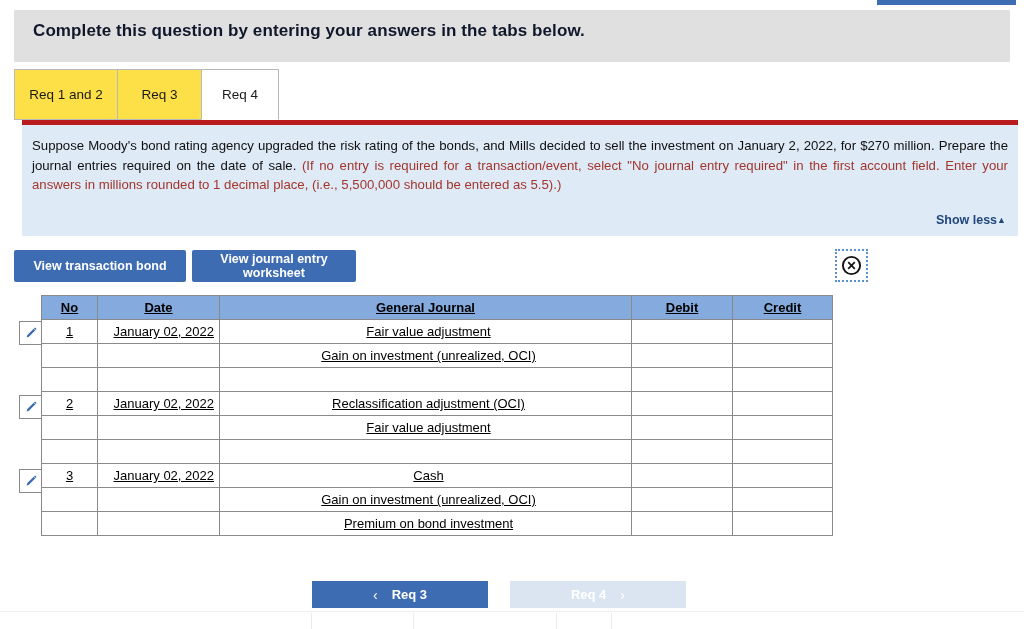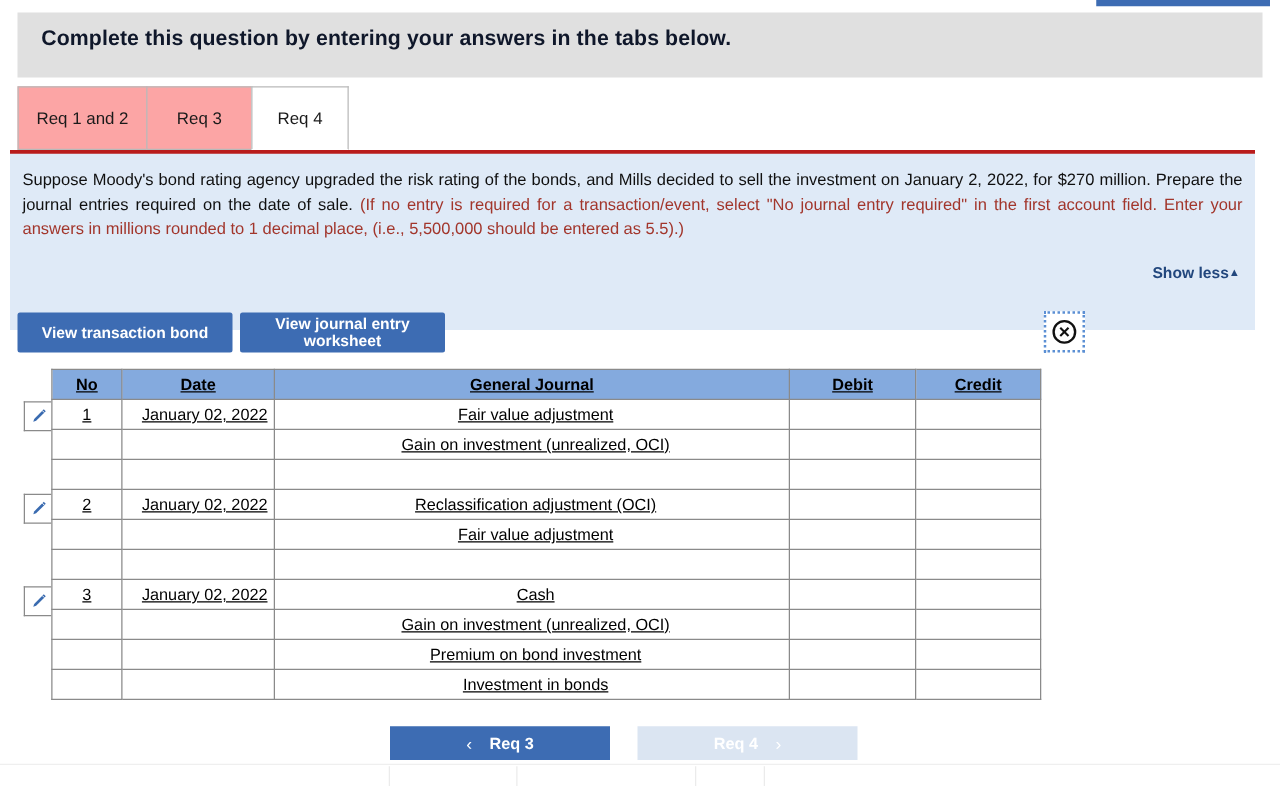--- a/index.html
+++ b/index.html
@@ -54,47 +54,47 @@
     top: 69px;
     width: 996px;
     height: 52px;
   }
   .tab {
     position: absolute;
     top: 0;
     height: 51px;
     box-sizing: border-box;
     border: 1px solid #b9b9b9;
-    background: #fca5a5;
+    background: #fde047;
     display: flex;
     align-items: center;
     justify-content: center;
     font-size: 13.5px;
     color: #1a1a1a;
     cursor: pointer;
   }
   .tab.active {
     background: #ffffff;
     border-bottom-color: #ffffff;
     z-index: 3;
   }
   .tab-0 { left: 0px;   width: 104px; }
   .tab-1 { left: 103px; width: 85px;  }
   .tab-2 { left: 187px; width: 78px;  }
 
   
   .question-panel {
     position: absolute;
-    left: 8px;
+    left: 22px;
     top: 120px;
     width: 996px;
-    height: 144px;
+    height: 116px;
     background: #dfeaf7;
     box-sizing: border-box;
-    border-top: 3px solid #b91c1c;
+    border-top: 5px solid #b91c1c;
   }
   .question-text {
     position: absolute;
     left: 10px;
     top: 11px;
     width: 976px;
     font-size: 13.2px;
     line-height: 19.5px;
     color: #101010;
     text-align: justify;
@@ -408,27 +408,20 @@
         <td class="c-amt"></td>
         <td class="c-amt"></td>
       </tr>
       <tr>
         <td class="c-no"></td>
         <td class="c-date"></td>
         <td class="c-gj">Premium on bond investment</td>
         <td class="c-amt"></td>
         <td class="c-amt"></td>
       </tr>
-      <tr>
-        <td class="c-no"></td>
-        <td class="c-date"></td>
-        <td class="c-gj">Investment in bonds</td>
-        <td class="c-amt"></td>
-        <td class="c-amt"></td>
-      </tr>
     </tbody>
 </table>
 
 <button class="nav-prev">
   <span class="chev">‹</span>
   <span>Req 3</span>
 </button>
 <button class="nav-next">
   <span>Req 4</span>
   <span class="chev">›</span>

